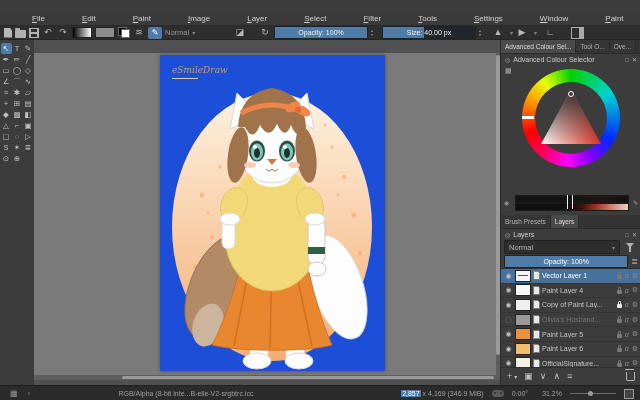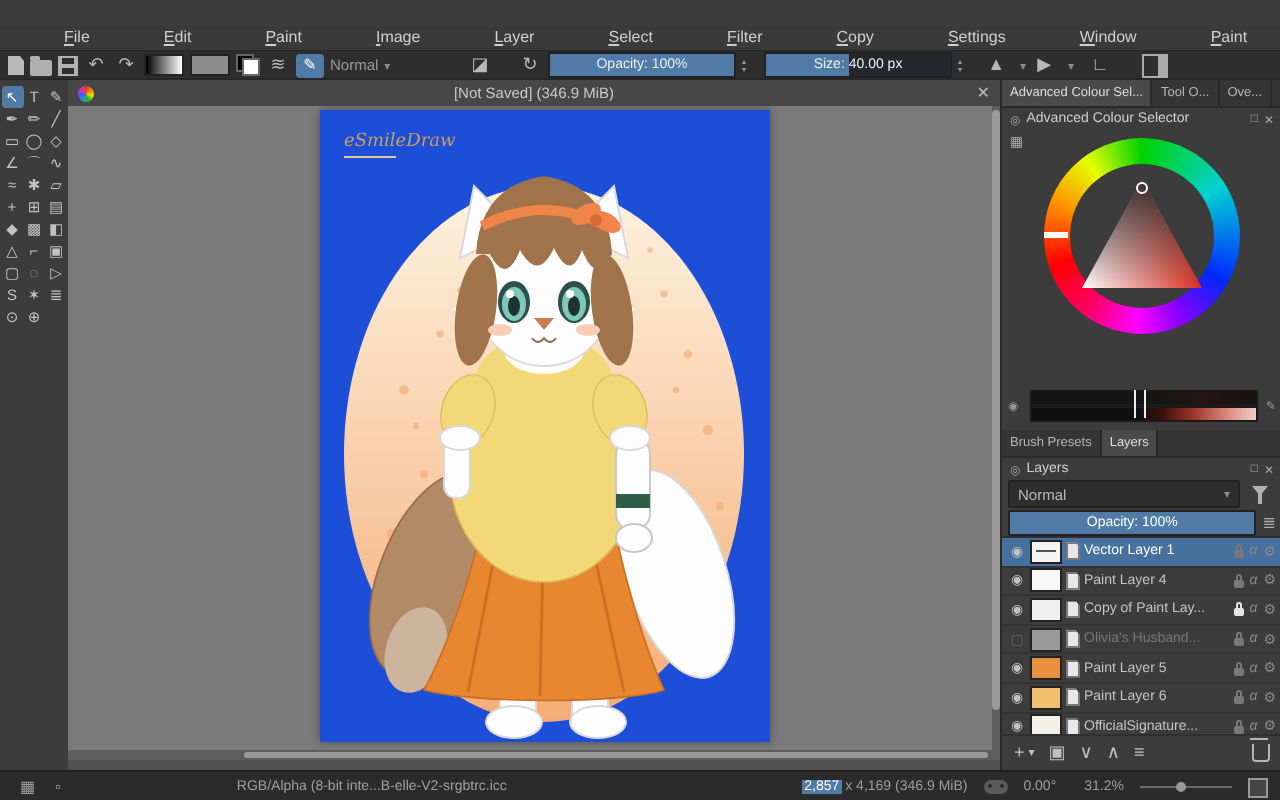--- a/index.html
+++ b/index.html
@@ -158,21 +158,21 @@
 
 
   <div class="abs" id="menubar">
       <span class="menu-item">File</span>
       <span class="menu-item">Edit</span>
       <span class="menu-item">Paint</span>
       <span class="menu-item">Image</span>
       <span class="menu-item">Layer</span>
       <span class="menu-item">Select</span>
       <span class="menu-item">Filter</span>
-      <span class="menu-item">Copy</span>
+      <span class="menu-item">Tools</span>
       <span class="menu-item">Settings</span>
       <span class="menu-item">Window</span>
       <span class="menu-item">Paint</span>
     </div>
 
   <div class="abs" id="toolbar">
     <span class="tbi page-ic"></span>
     <span class="tbi folder"></span>
     <span class="tbi floppy"></span>
     <span class="tbi">↶</span>
@@ -242,25 +242,20 @@
       <div class="tool">◌</div>
       <div class="tool">▷</div>
       <div class="tool">S</div>
       <div class="tool">✶</div>
       <div class="tool">≣</div>
       <div class="tool">⊙</div>
       <div class="tool">⊕</div>
     </div>
 
   <div class="abs" id="subwindow">
-    <div id="subtitle">
-      <span class="kicon"></span>
-      <span class="title">[Not Saved] (346.9 MiB)</span>
-      <span class="close">✕</span>
-    </div>
     <div id="canvasarea">
       <div id="page">
         <svg width="225" height="316" viewBox="0 0 225 316">
           <defs>
             <linearGradient id="ovalg" x1="0" y1="0" x2="0" y2="1">
               <stop offset="0" stop-color="var(--art_oval_top,#fdf2e0)"></stop>
               <stop offset="1" stop-color="var(--art_oval_bottom,#f5ad74)"></stop>
             </linearGradient>
           </defs>
           <ellipse cx="112" cy="172" rx="100" ry="134" fill="url(#ovalg)"></ellipse>

